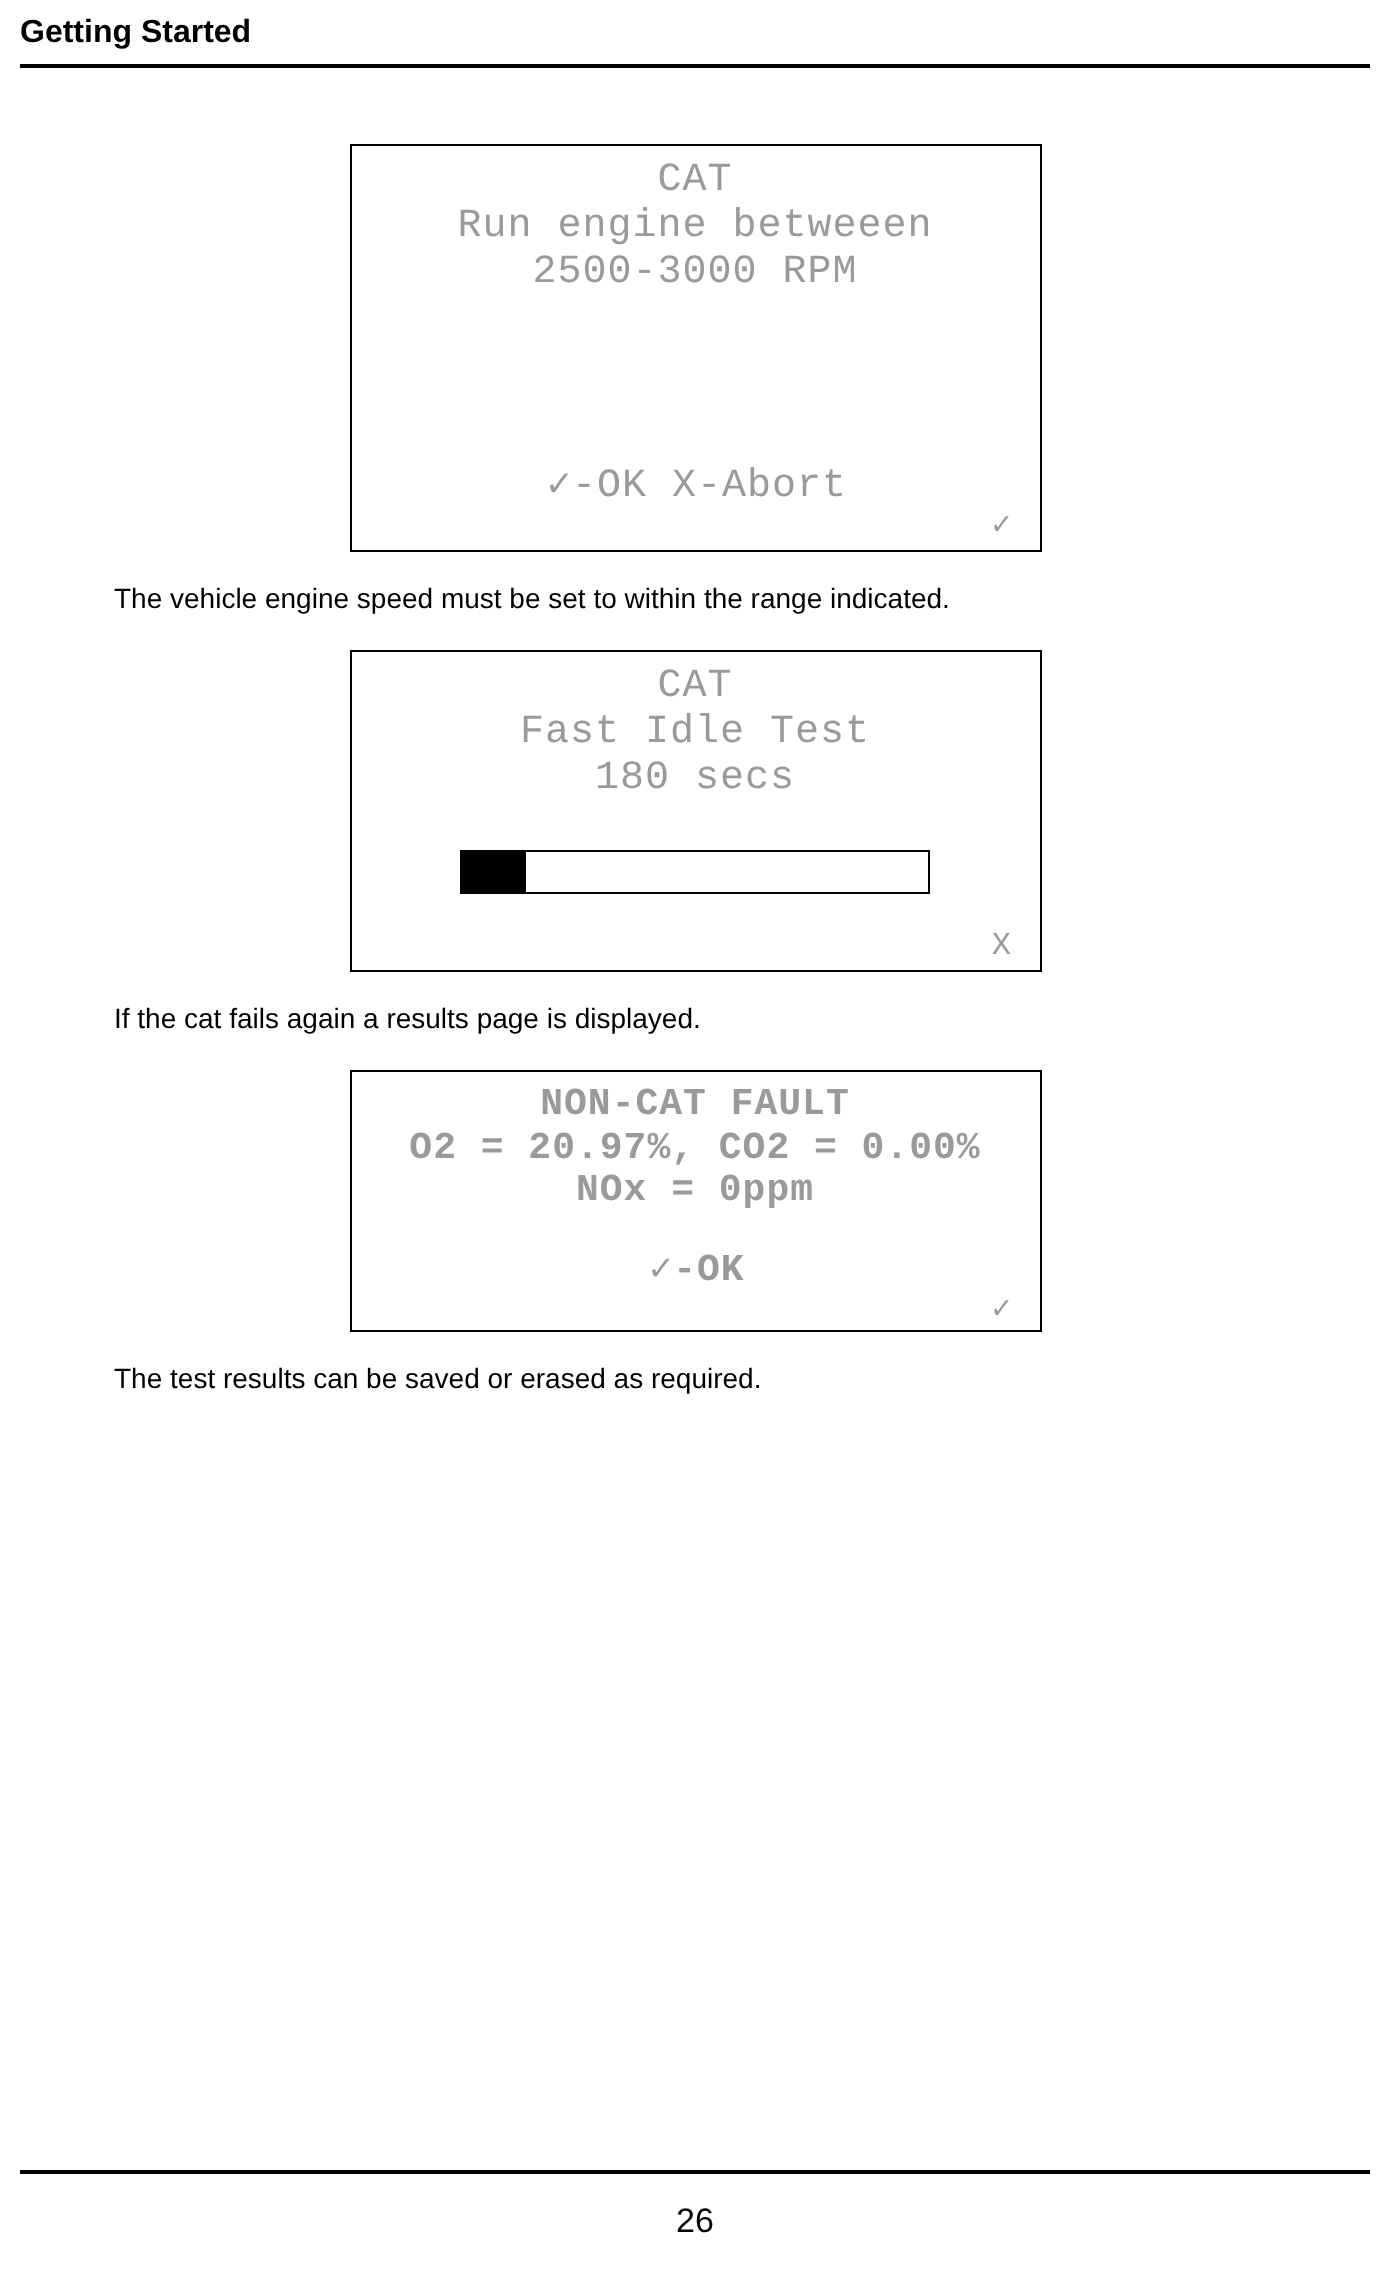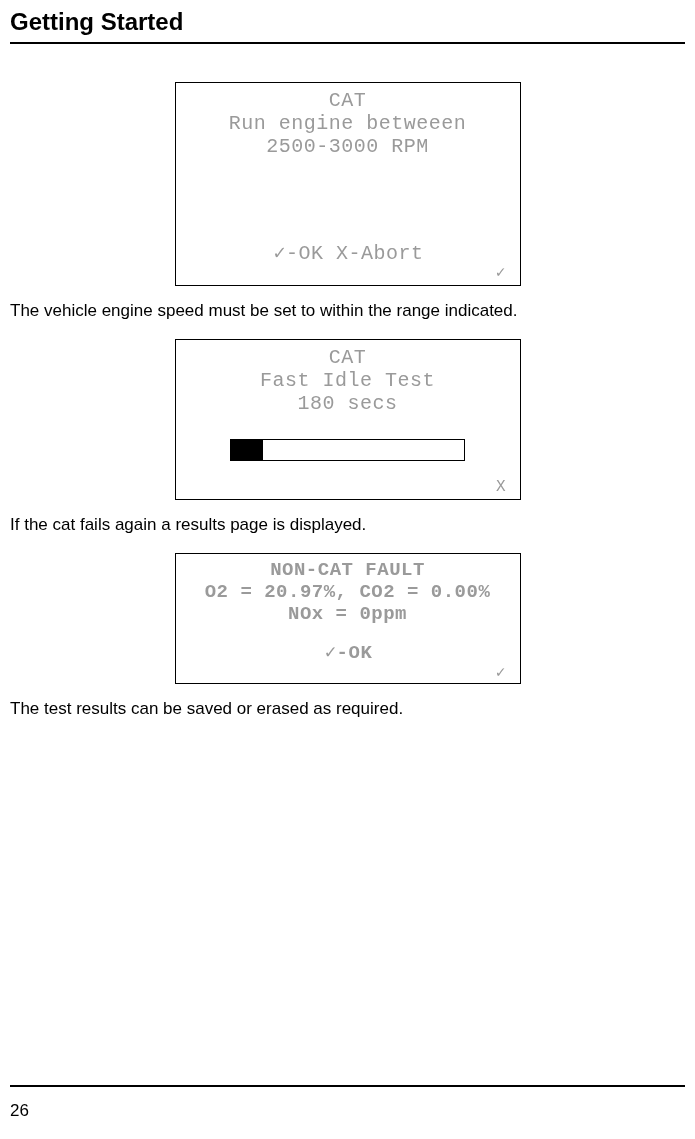--- a/index.html
+++ b/index.html
@@ -6,21 +6,21 @@
     body {
       font-family: Arial, Helvetica, sans-serif;
       width: 695px;
       height: 1139px;
       background: #fff;
       color: #000;
       position: relative;
       padding: 8px 10px 0 10px;
     }
     .header-title {
-      font-size: 24px;
+      font-size: 16px;
       font-weight: bold;
       padding-bottom: 6px;
     }
     .header-rule {
       border: none;
       border-top: 2px solid #000;
       margin-bottom: 38px;
     }
     .lcd-screen {
       width: 346px;
@@ -43,23 +43,24 @@
     .lcd-spacer-md { height: 18px; }
     .lcd-corner {
       font-family: "Courier New", Courier, monospace;
       font-size: 16px;
       color: #9a9a9a;
       text-align: right;
       padding-right: 4px;
       line-height: 1;
     }
     .body-text {
-      font-size: 17px;
+      font-size: 14px;
       line-height: 1.35;
       margin-bottom: 16px;
+      margin-left: 47px;
     }
     .progress-wrap {
       display: flex;
       justify-content: center;
       margin: 24px 0 18px 0;
     }
     .progress-bar {
       width: 235px;
       height: 22px;
       border: 1.5px solid #000;
@@ -76,21 +77,21 @@
       position: absolute;
       left: 10px; right: 10px;
       bottom: 18px;
     }
     .footer-rule {
       border: none;
       border-top: 2px solid #000;
       margin-bottom: 6px;
     }
     .footer-page {
-      text-align: left;
+      text-align: center;
       font-size: 17px;
       margin-top: 14px;
     }
     .screen3 { padding-bottom: 2px; font-weight: bold; }
     .screen3 .lcd-line { font-size: 19px; }
   </style>
 </head>
 <body>
 
 <div class="header-title">Getting Started</div>

